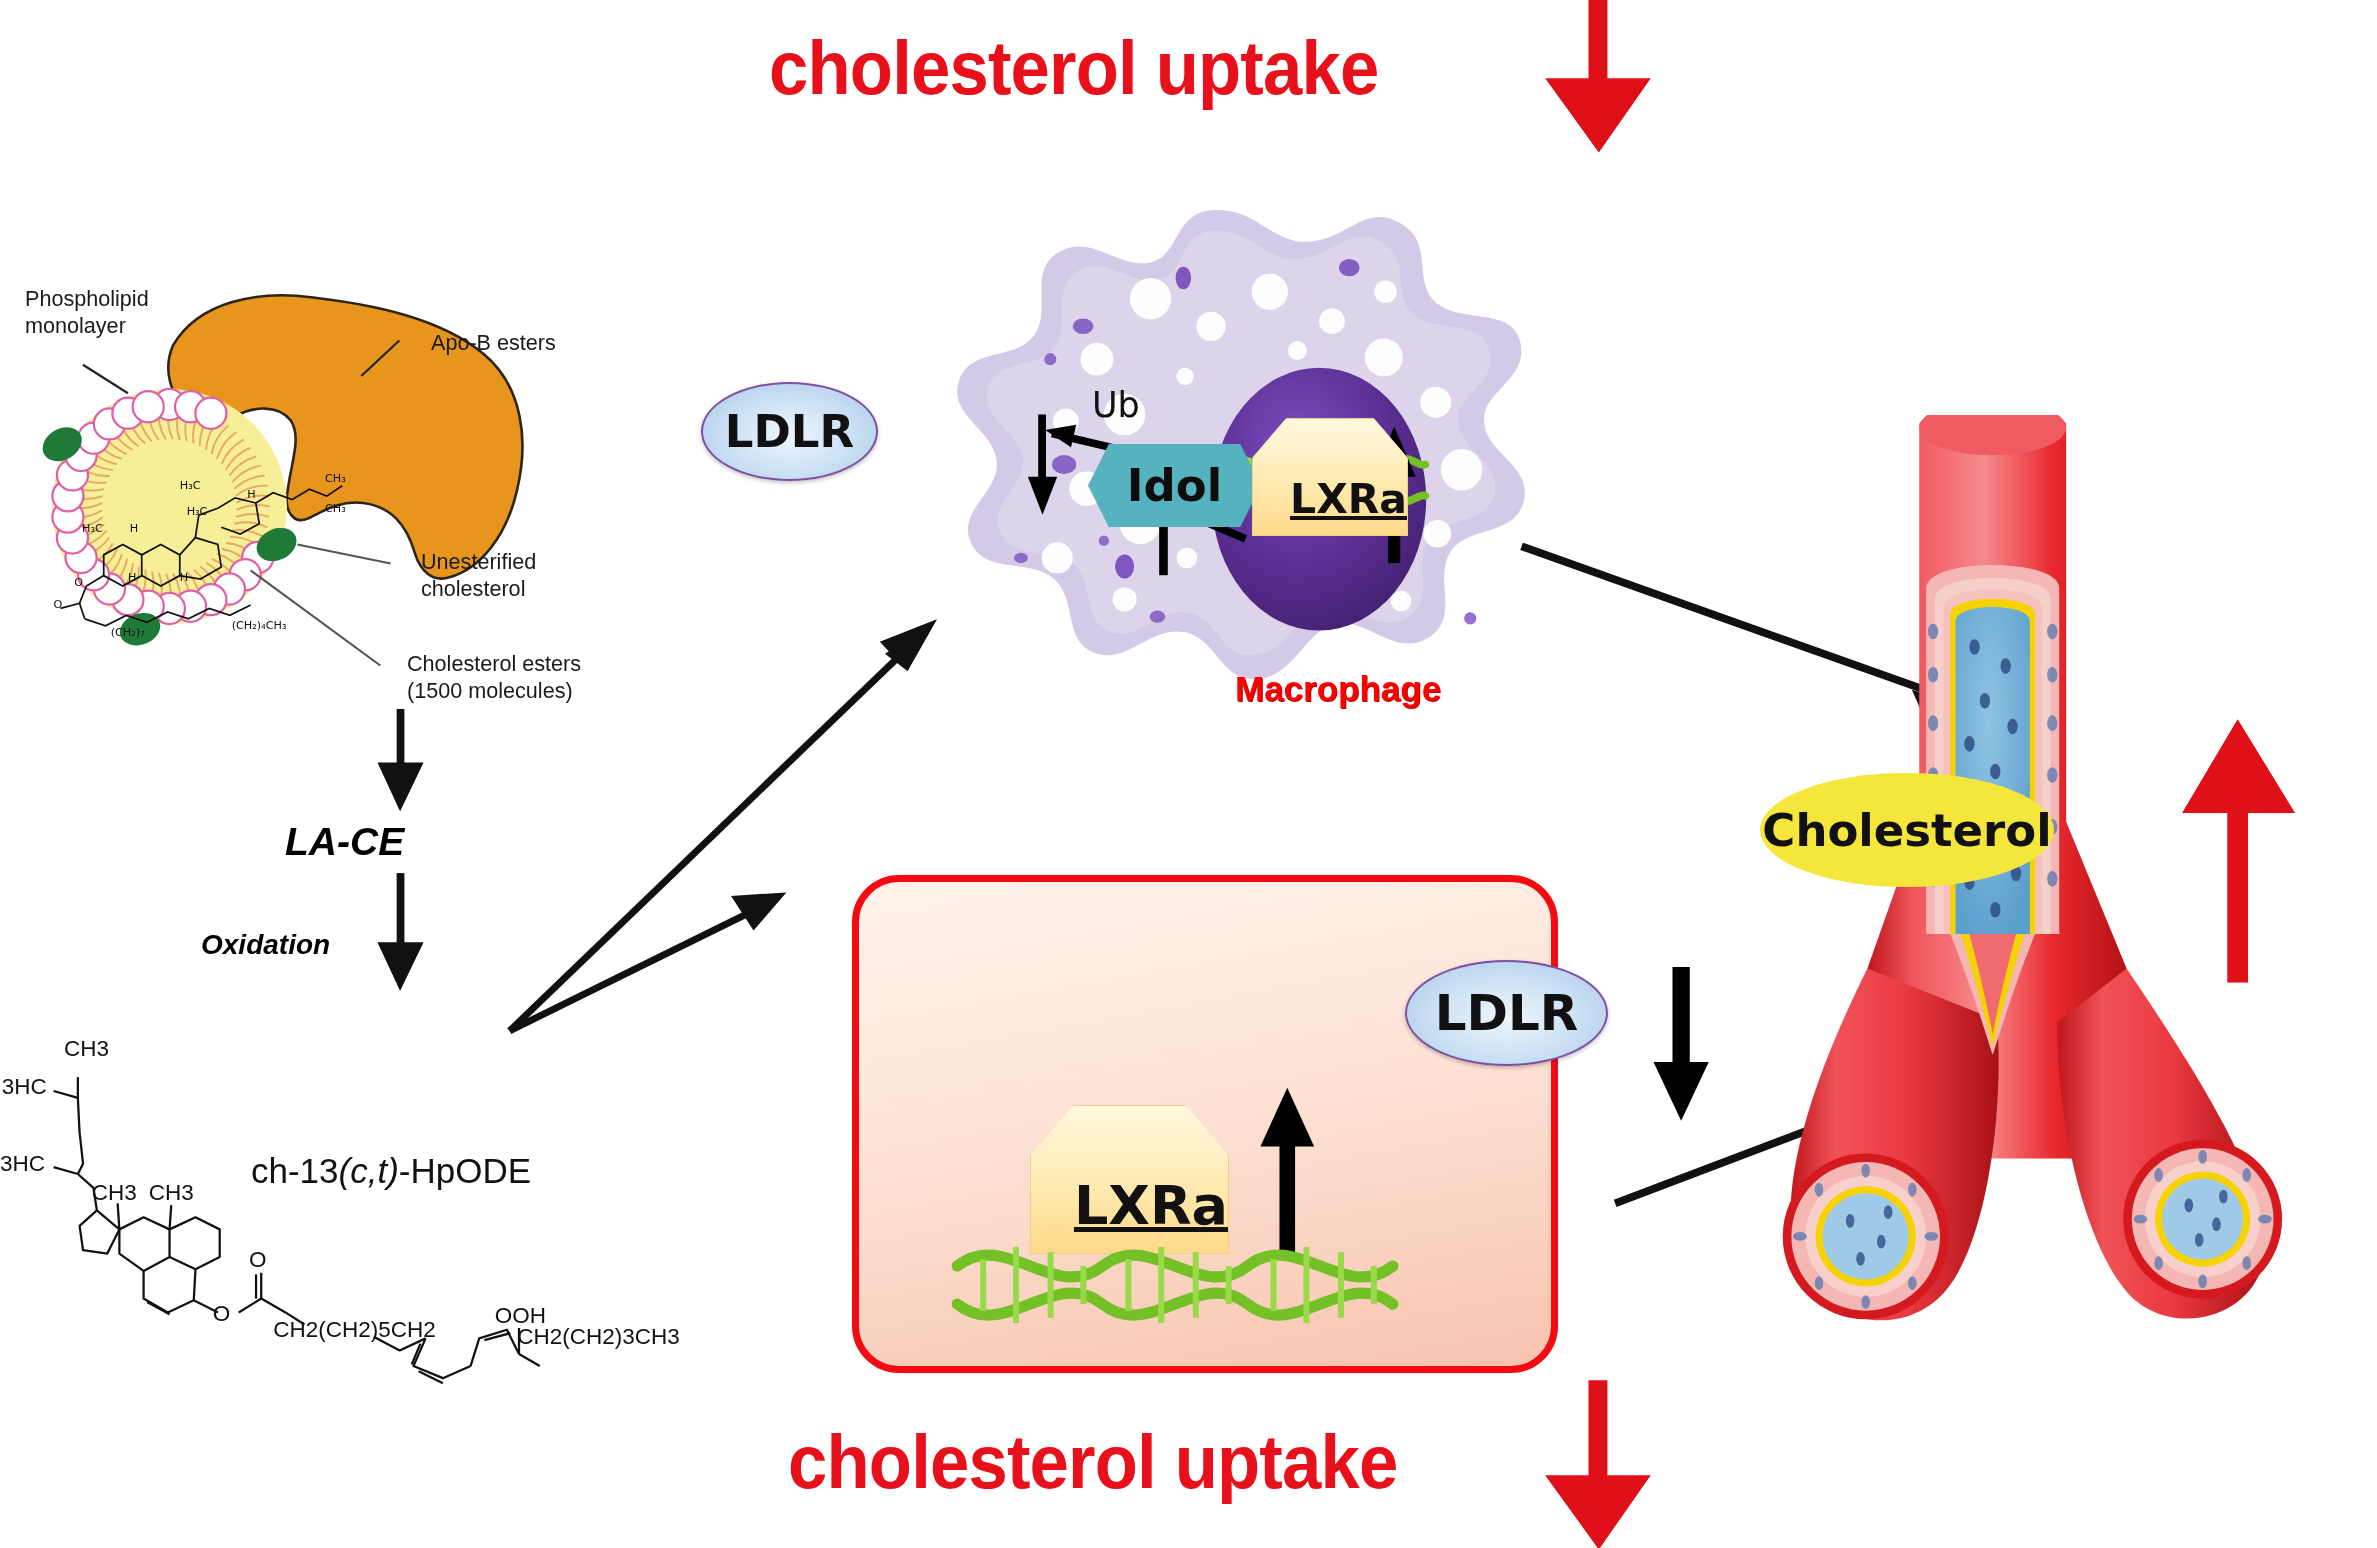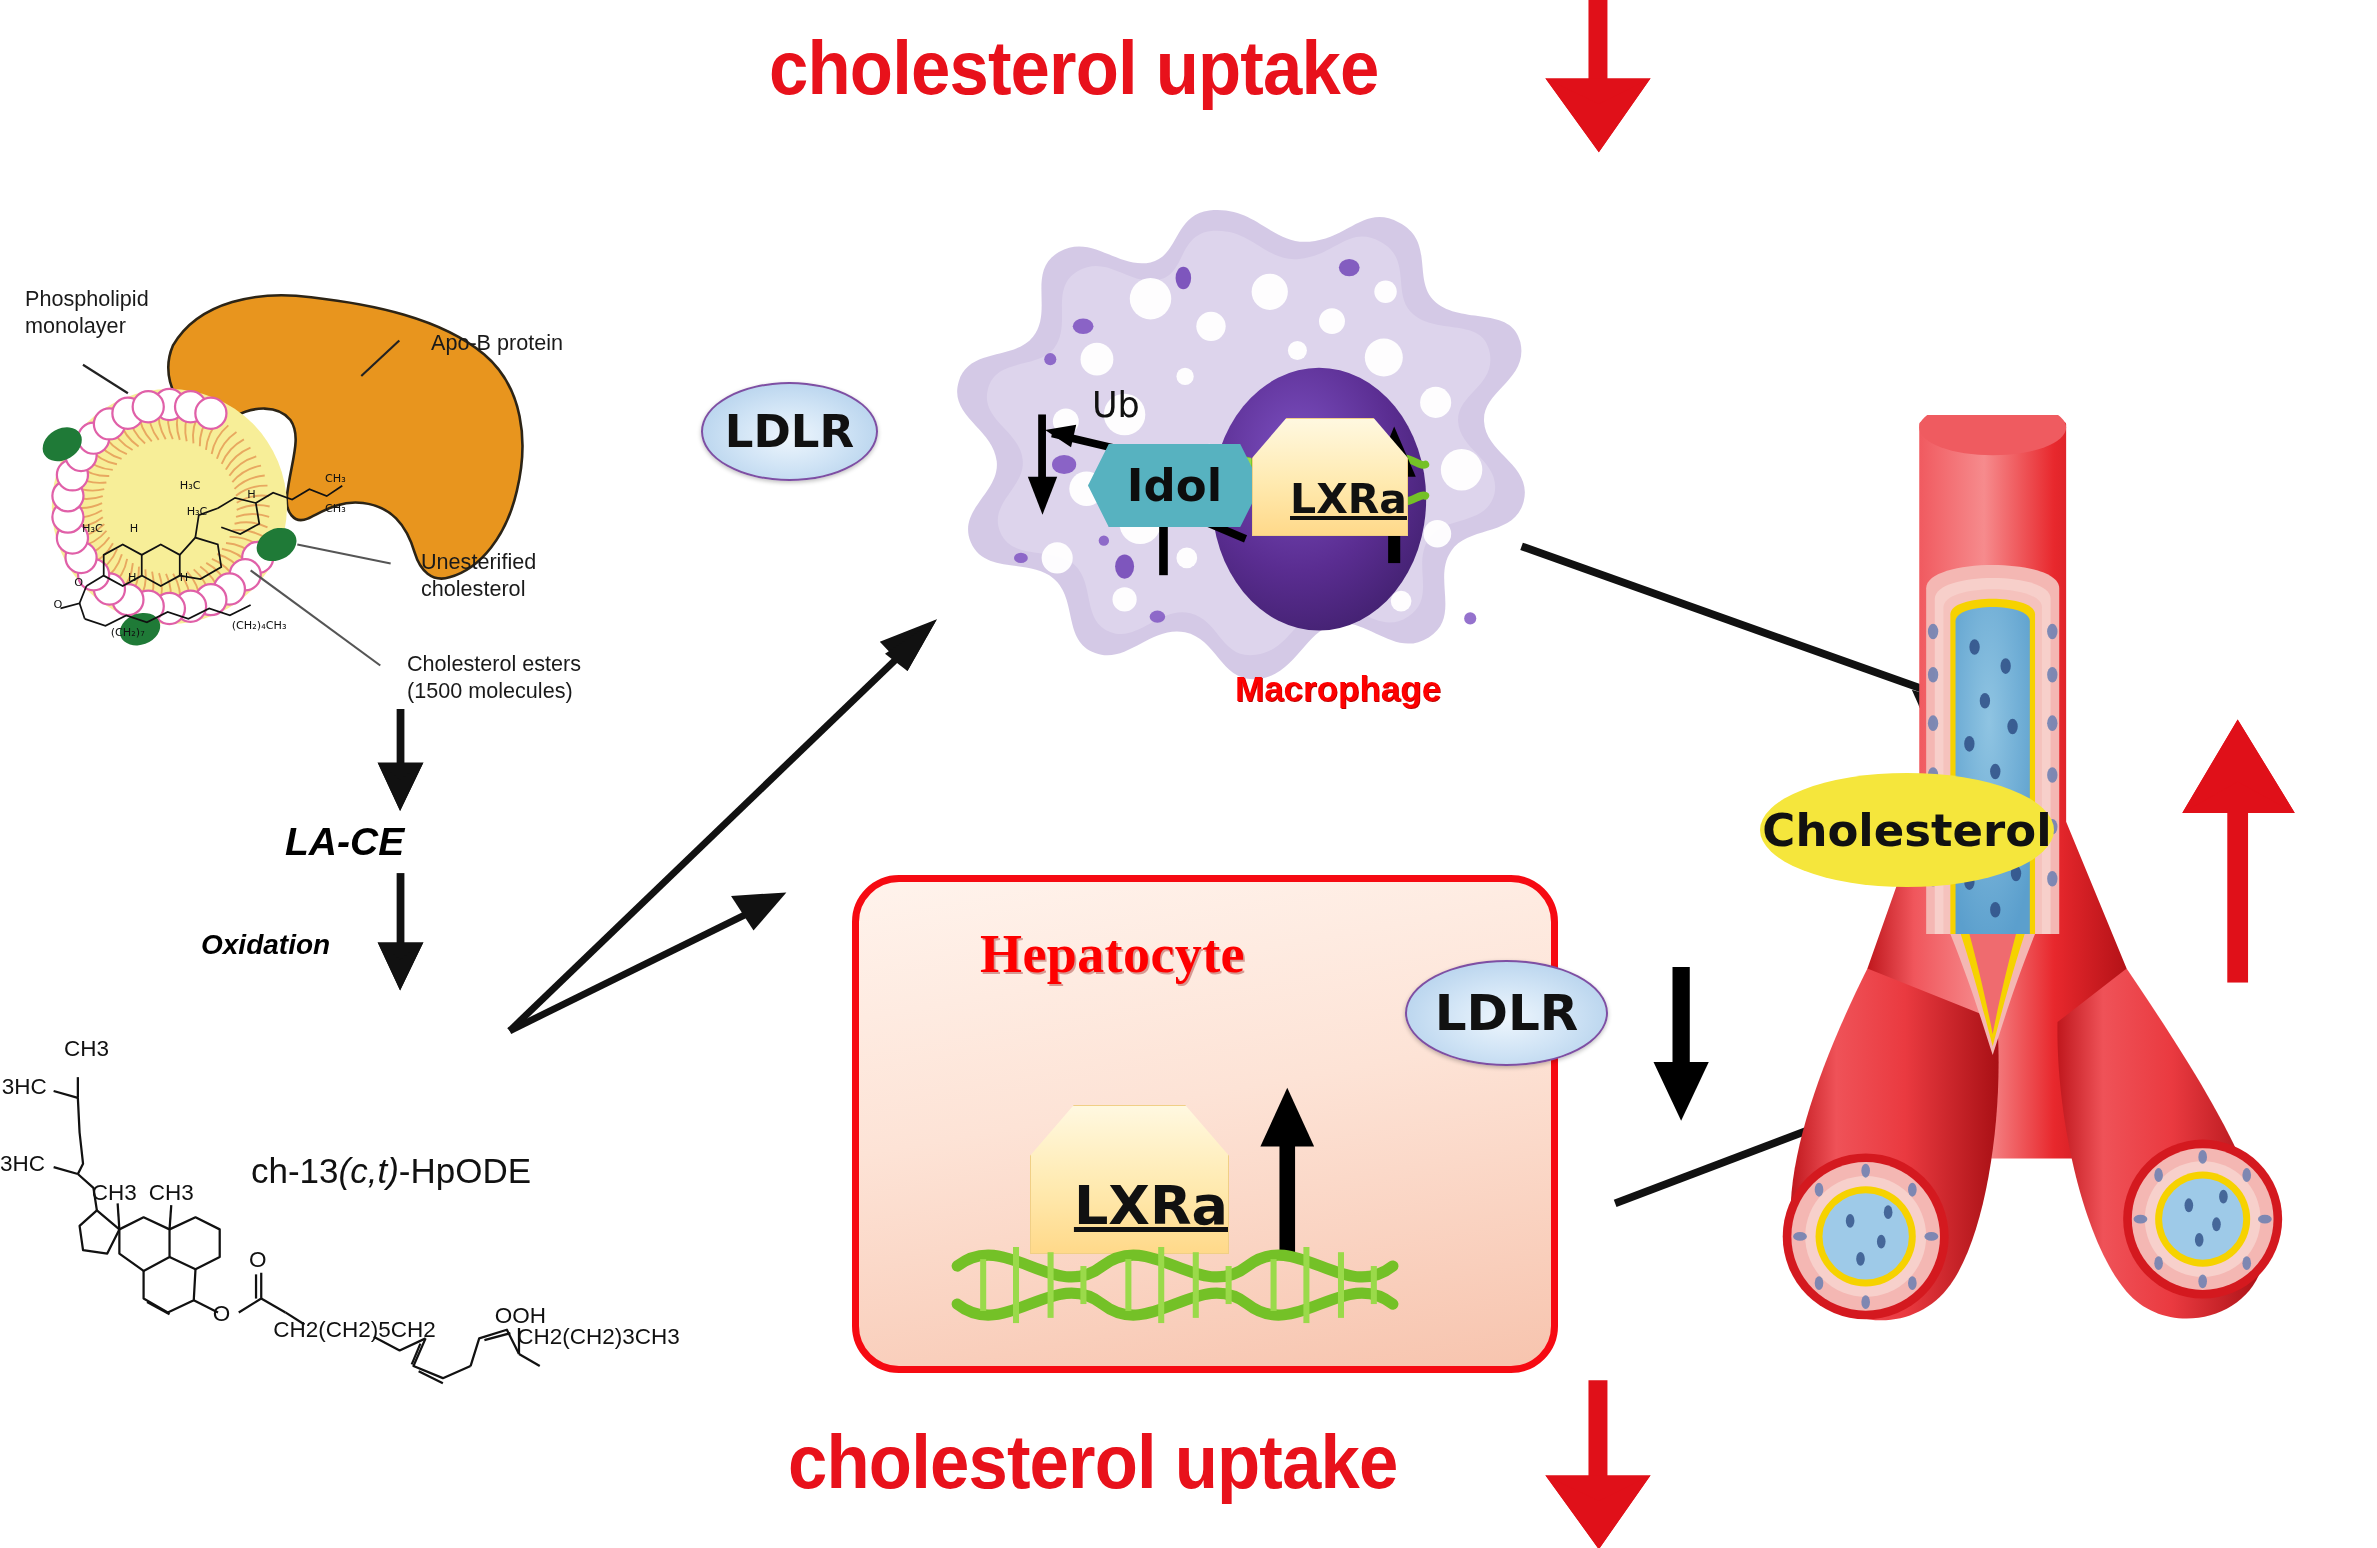--- a/index.html
+++ b/index.html
@@ -230,21 +230,21 @@
         <text x="86" y="378">O</text>
         <text x="62" y="404">O</text>
         <text x="128" y="436">(CH₂)₇</text>
         <text x="268" y="428">(CH₂)₄CH₃</text>
       </g>
     </svg>
 
     
     <div class="lbl" style="left:0px;top:26px;font-size:21.6px;line-height:27px;">Phospholipid
 monolayer</div>
-    <div class="lbl" style="left:406px;top:71px;font-size:21.6px;">Apo-B protein</div>
+    <div class="lbl" style="left:406px;top:71px;font-size:21.6px;">Apo-B esters</div>
     <div class="lbl" style="left:396px;top:289px;font-size:21.6px;line-height:27px;">Unesterified
 cholesterol</div>
     <div class="lbl" style="left:382px;top:391px;font-size:21.6px;line-height:27px;">Cholesterol esters
 (1500 molecules)</div>
   </div>
 
   <svg class="abs" style="left:329px;top:709px;" width="156" height="285" viewBox="0 0 180 330">
 
     <rect x="78" y="0" width="9" height="78" fill="#111"></rect>
     <path d="M56 62 L109 62 L82 118 Z" fill="#111"></path>
@@ -451,21 +451,20 @@
     <div class="macro-label" style="left:370px;top:474px;">Macrophage</div>
   </div>
 
   <svg class="abs" style="left:1426px;top:536px;" width="571" height="259" viewBox="0 0 660 300">
     <path d="M110 12 L588 182" stroke="#111" stroke-width="9" fill="none"></path>
     <path d="M622 196 L562 178 L578 214 Z" fill="#111"></path>
     <path d="M622 196 L570 196 L578 214 Z" fill="#111"></path>
   </svg>
 
   <div id="hep-box">
-    <div class="hep-title" style="left:121px;top:41px;">Hepatocyte</div>
 
     <div class="lxr-house" style="left:171px;top:223px;width:199px;height:149px;font-size:54px;padding-bottom:15.6px;box-sizing:border-box;">
       <span>LXRa</span>
     </div>
 
     <svg class="abs" style="left:391px;top:197px;" width="78" height="182" viewBox="0 0 90 210">
       <rect x="34" y="58" width="18" height="150" fill="#000"></rect>
       <path d="M12 78 L74 78 L43 10 Z" fill="#000"></path>
     </svg>
 

